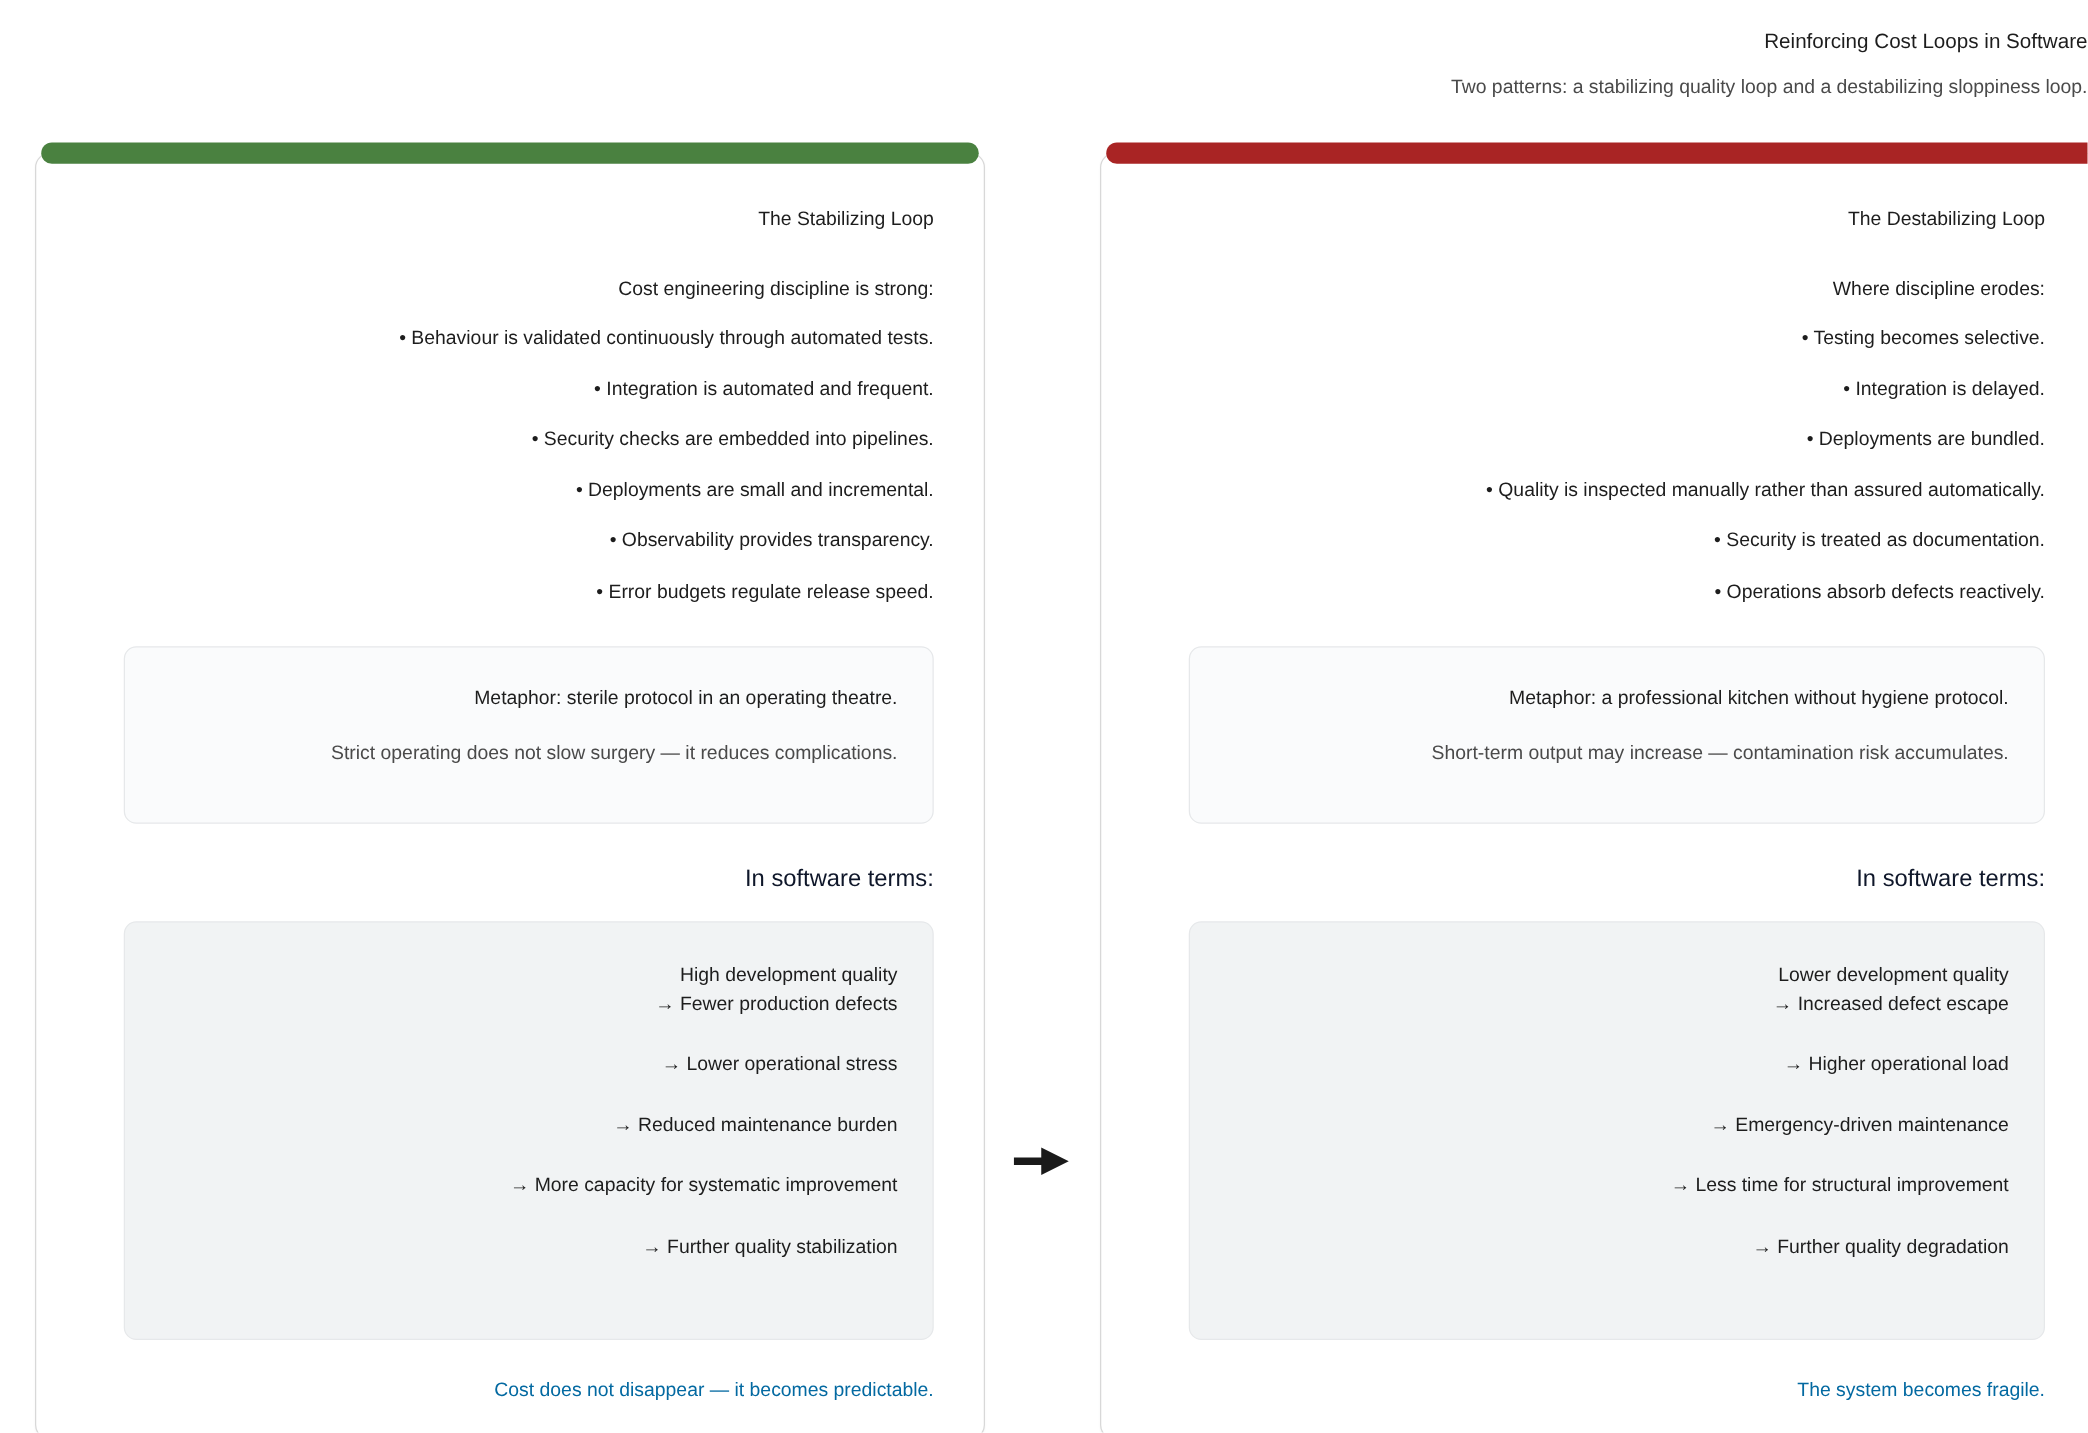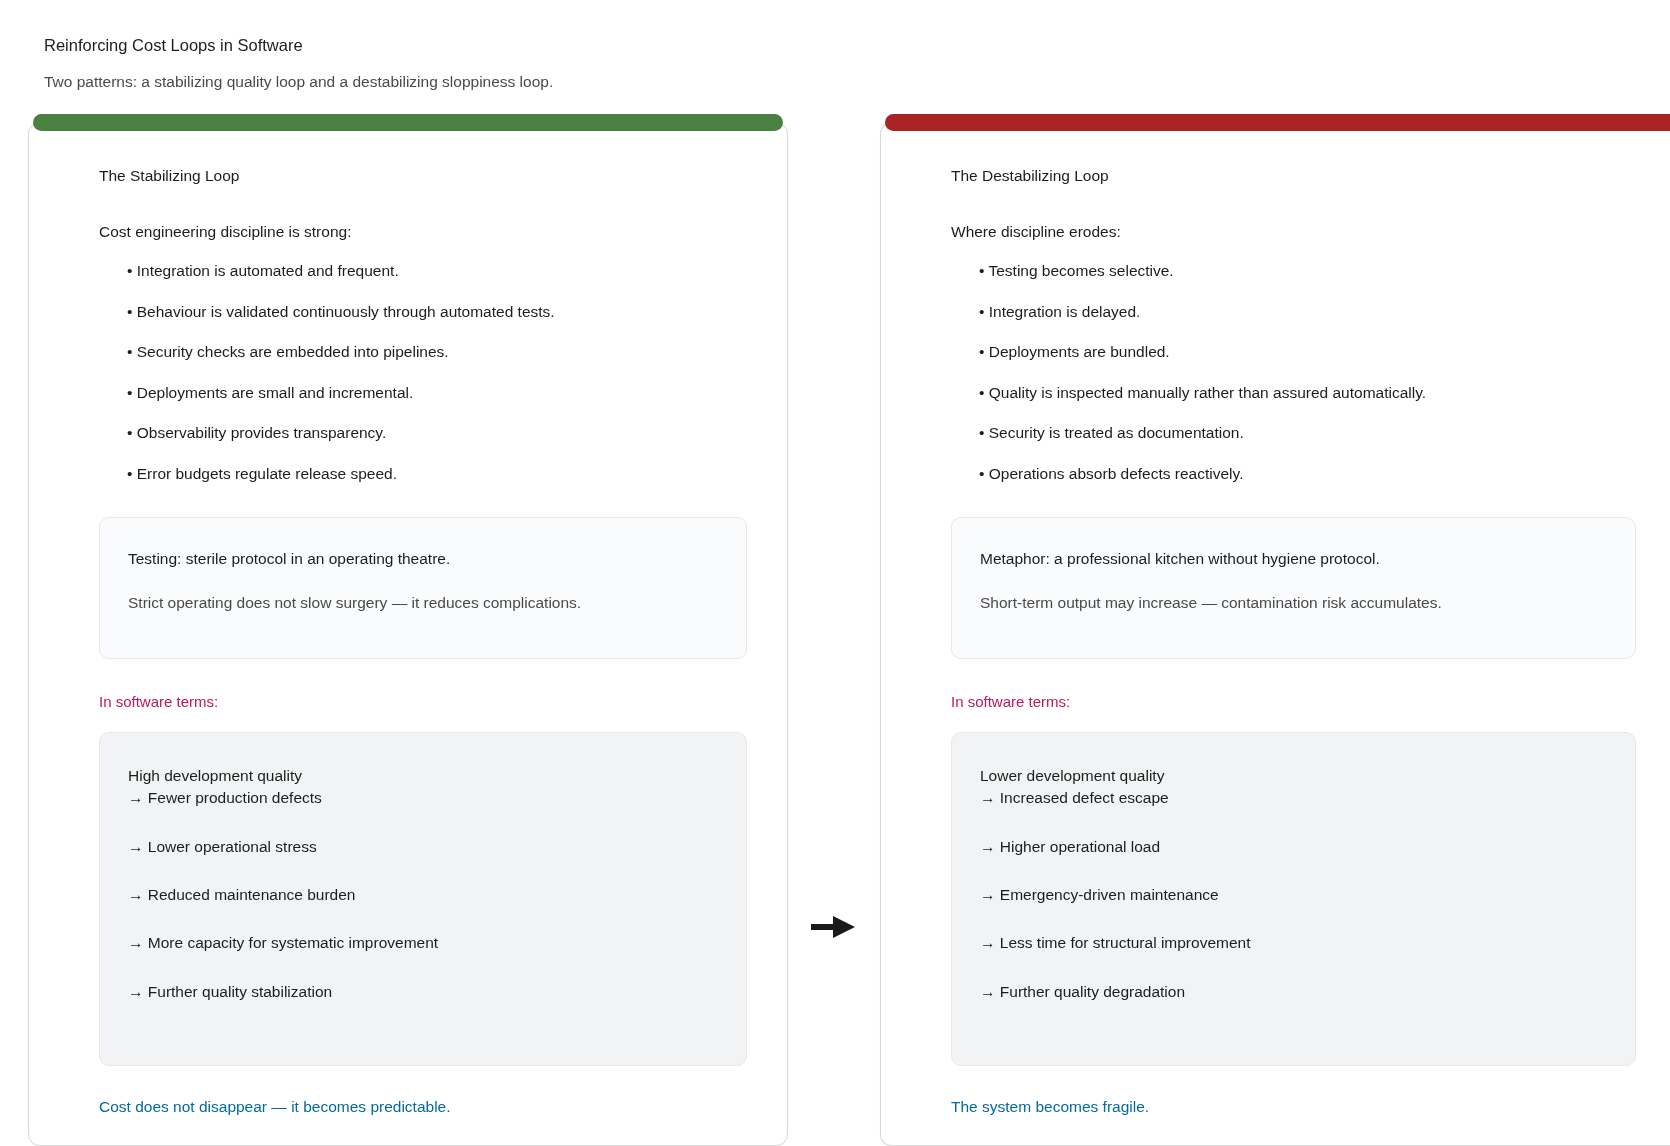--- a/index.html
+++ b/index.html
@@ -13,21 +13,22 @@
     height: 1146px;
     font-family: "Liberation Sans", sans-serif;
     color: #222222;
     overflow: hidden;
   }
 
   .page {
     position: relative;
     width: 1670px;
     height: 1146px;
-    padding: 12px;
+    padding: 0;
+    text-align: right;
   }
 
   
   .header {
     padding: 22px 0 0 32px;
   }
   .page-title {
     font-size: 16.5px;
     line-height: 1.35;
     color: #1d1d1d;
@@ -144,22 +145,22 @@
     margin: 0 0 22px 0;
   }
   .note-box .line2 {
     font-size: 15.5px;
     color: #4a4a4a;
     line-height: 1.4;
     margin: 0;
   }
 
   .terms-label {
-    font-size: 15px;
-    color: #be185d;
+    font-size: 19px;
+    color: #0f172a;
     margin: 32px 0 0 30px;
     line-height: 1.4;
   }
 
   .chain-box {
     margin: 20px 0 0 30px;
     background: #f1f3f4;
     border: 1px solid #e6e8ea;
     border-radius: 10px;
     padding: 32px 28px 62px 28px;
@@ -194,29 +195,29 @@
   </div>
 
   <div class="columns">
 
     <div class="col col-left">
       <div class="card">
         <div class="card-accent" style="background: rgb(74, 129, 64);"></div>
         <div class="card-title">The Stabilizing Loop</div>
         <div class="card-lead">Cost engineering discipline is strong:</div>
         <ul class="bullets">
+          <li>• Behaviour is validated continuously through automated tests.</li>
           <li>• Integration is automated and frequent.</li>
-          <li>• Behaviour is validated continuously through automated tests.</li>
           <li>• Security checks are embedded into pipelines.</li>
           <li>• Deployments are small and incremental.</li>
           <li>• Observability provides transparency.</li>
           <li>• Error budgets regulate release speed.</li>
         </ul>
         <div class="note-box">
-          <div class="line1">Testing: sterile protocol in an operating theatre.</div>
+          <div class="line1">Metaphor: sterile protocol in an operating theatre.</div>
           <div class="line2">Strict operating does not slow surgery — it reduces complications.</div>
         </div>
         <div class="terms-label">In software terms:</div>
         <div class="chain-box">
           <div class="chain-step first">High development quality
   → Fewer production defects</div>
           <div class="chain-step">→ Lower operational stress</div>
           <div class="chain-step">→ Reduced maintenance burden</div>
           <div class="chain-step">→ More capacity for systematic improvement</div>
           <div class="chain-step">→ Further quality stabilization</div>

